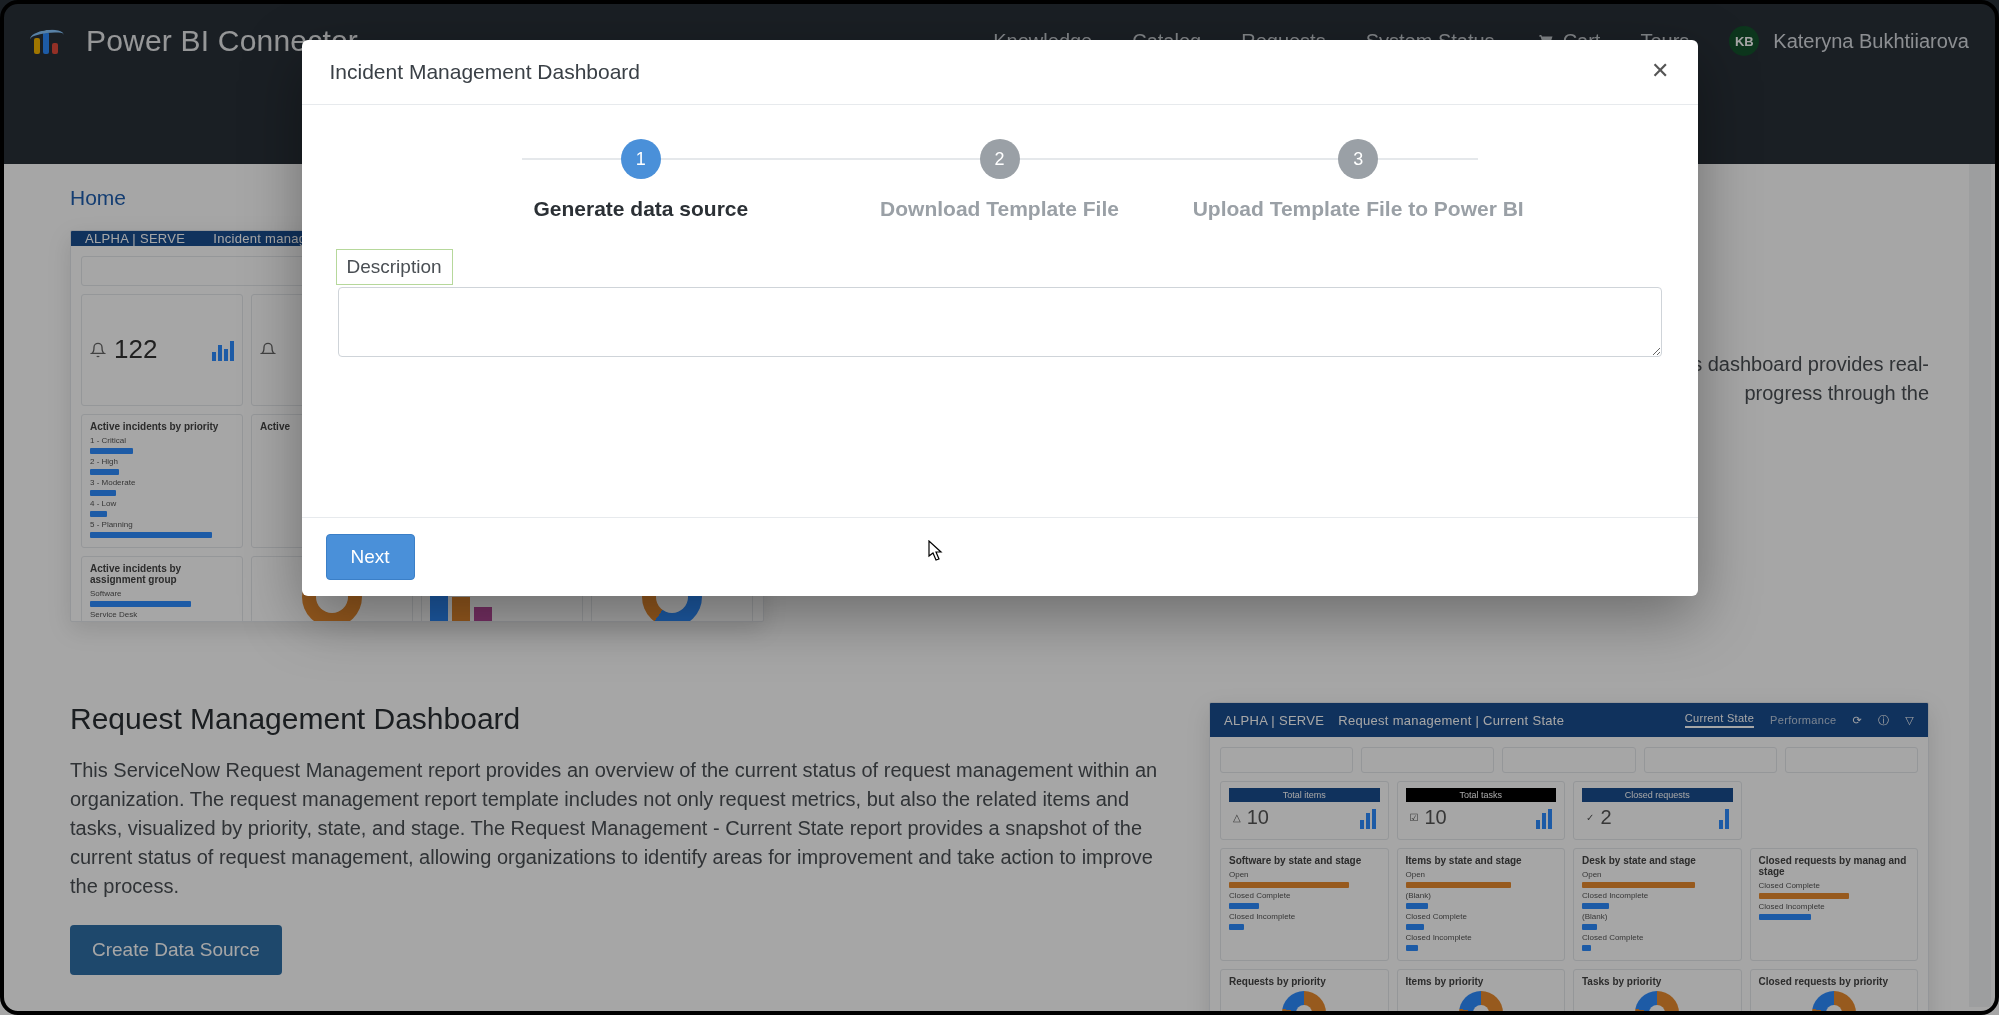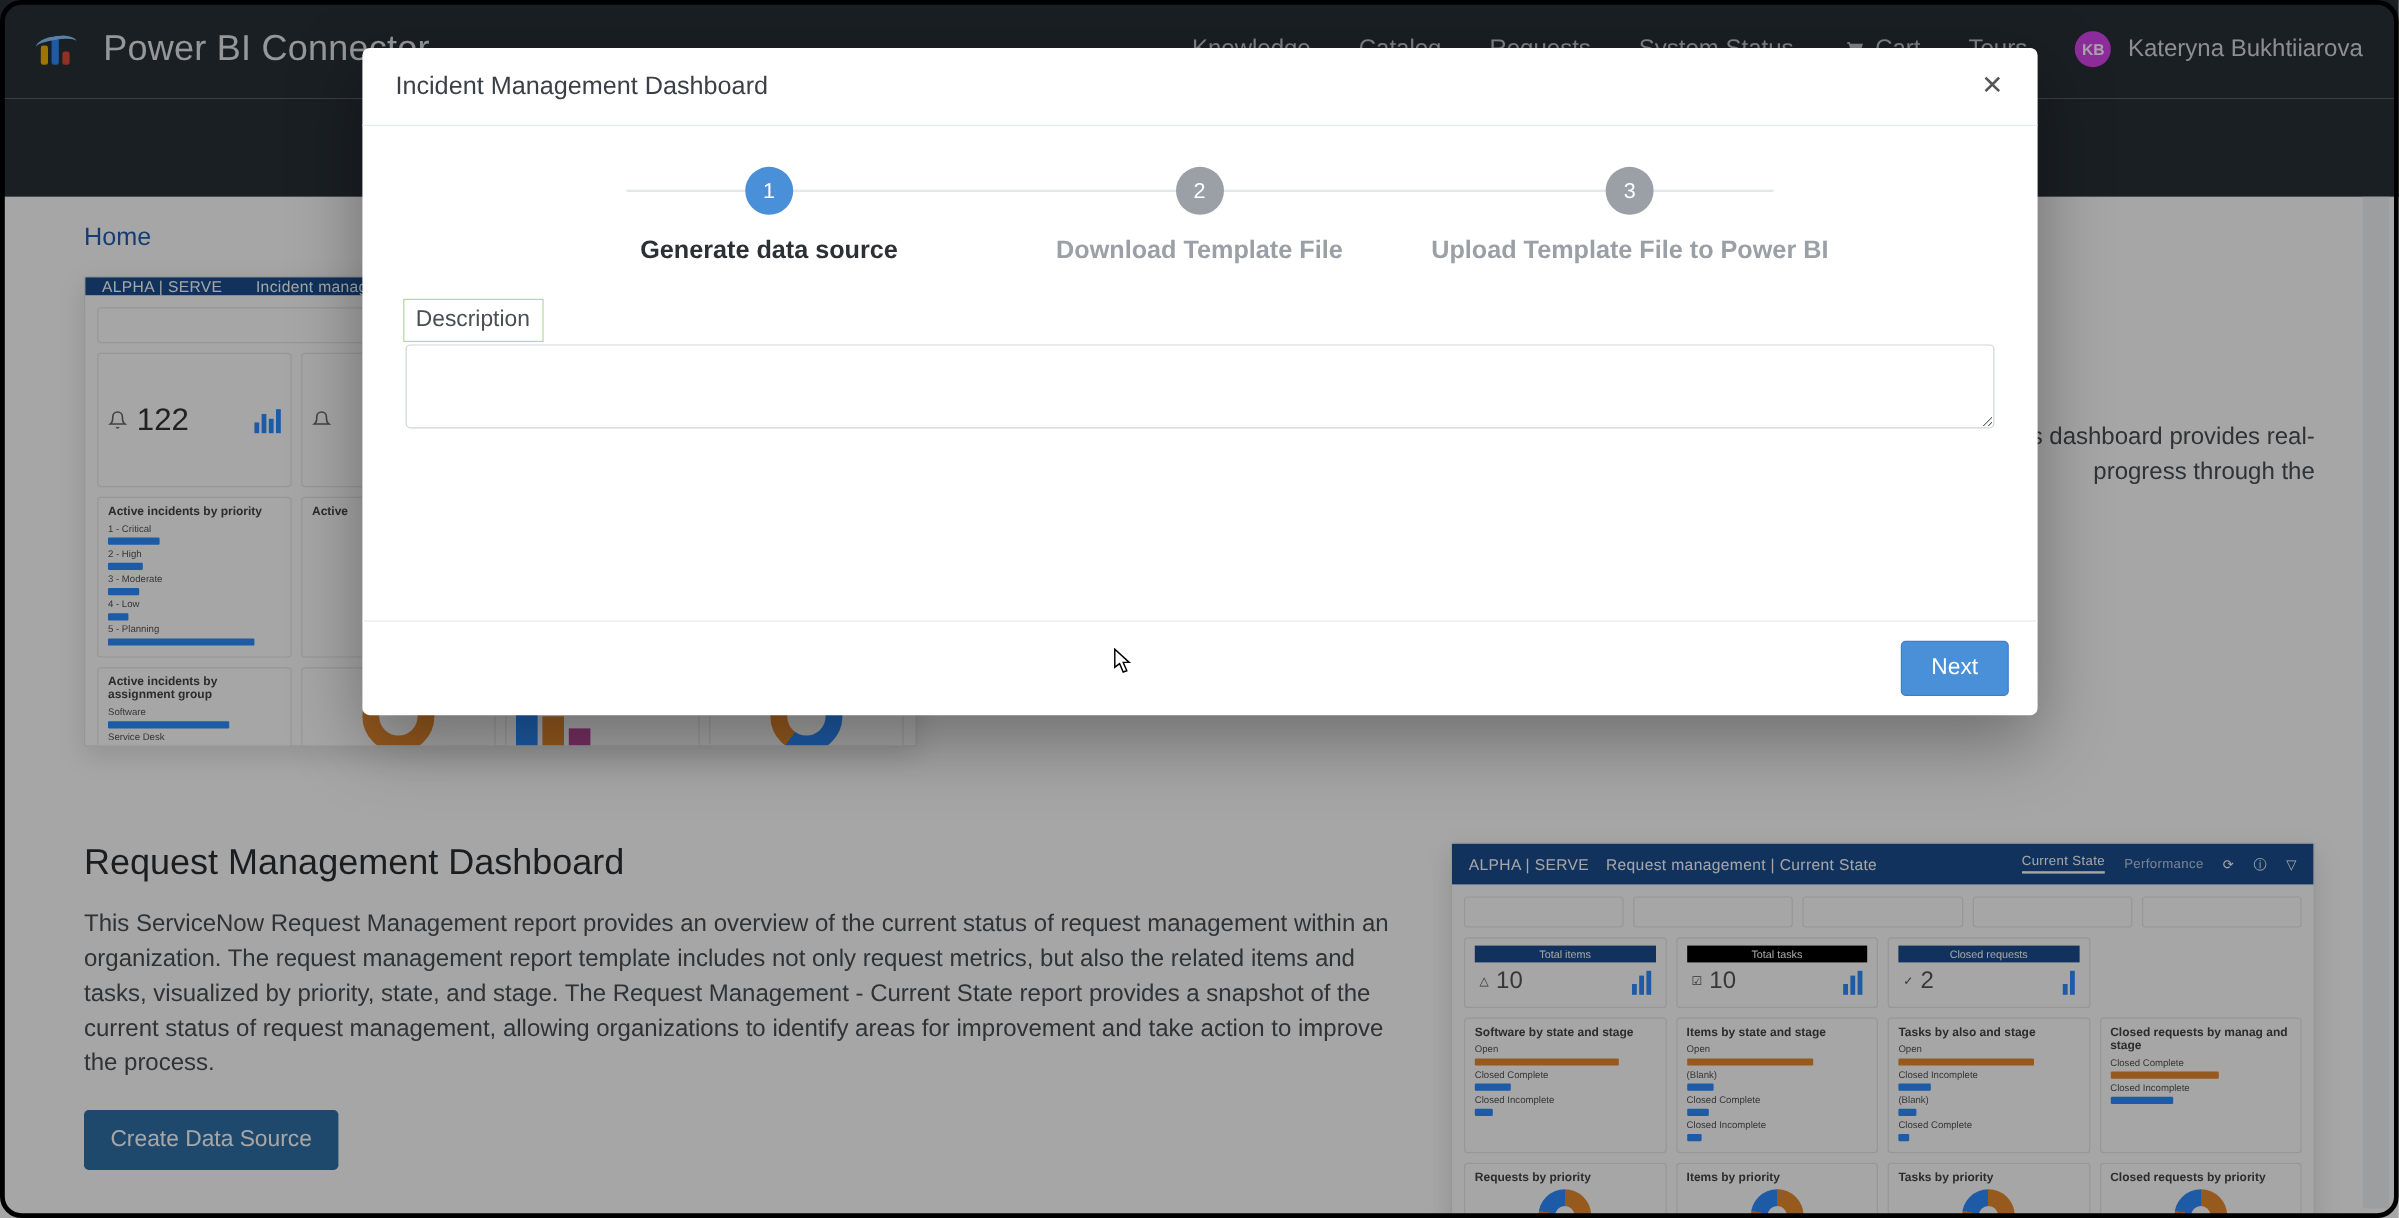--- a/index.html
+++ b/index.html
@@ -35,21 +35,21 @@
     .logo-icon .bar2 { position: absolute; left: 13px; bottom: 2px; width: 6px; height: 22px; background: #2d8cff; border-radius: 2px; }
     .logo-icon .bar3 { position: absolute; left: 22px; bottom: 2px; width: 6px; height: 11px; background: #e24a3b; border-radius: 2px; }
     .logo-icon .sw { position: absolute; left: 0; top: 4px; width: 34px; height: 14px; border-top: 3px solid #88c7ff; border-radius: 50%; transform: rotate(-8deg); }
     .app-title { font-size: 30px; font-weight: 400; color: #e6e8ea; letter-spacing: .2px; }
     .nav-spacer { flex: 1; }
     .nav-links { display: flex; gap: 40px; align-items: center; }
     .nav-link { color: #c7ccd1; font-size: 20px; cursor: pointer; display: flex; align-items: center; gap: 8px; }
     .cart-icon { width: 20px; height: 18px; display: inline-block; }
     .cart-icon svg { width: 100%; height: 100%; }
     .avatar-cluster { display: flex; align-items: center; gap: 14px; margin-left: 40px; }
-    .avatar { width: 30px; height: 30px; border-radius: 50%; background: #d946ef; color: #fff; font-size: 13px; display: flex; align-items: center; justify-content: center; font-weight: 600; }
+    .avatar { width: 30px; height: 30px; border-radius: 50%; background: #14532d; color: #fff; font-size: 13px; display: flex; align-items: center; justify-content: center; font-weight: 600; }
     .username { color: #d7dbe0; font-size: 20px; }
 
     
     .subbar { height: 82px; background: #293038; }
 
     
     .page {
       padding: 22px 70px 40px;
       background: #fff;
       height: calc(1015px - 164px);
@@ -161,21 +161,21 @@
     .text-input, .text-area {
       width: 100%; border: 1px solid #cfd4d9; border-radius: 4px;
       padding: 12px 16px; font-size: 19px; color: #333; outline: none;
       font-family: inherit;
     }
     .text-input { height: 44px; margin-top: 4px; }
     .text-area { height: 70px; resize: both; margin-top: 4px; }
 
     .modal-foot {
       border-top: 1px solid #e7eaed; padding: 16px 24px;
-      display: flex; justify-content: flex-end;
+      display: flex; justify-content: flex-start;
     }
     .btn-next {
       background: #4a90d9; color: #fff; border: 1px solid #3b7fc7;
       padding: 11px 24px; border-radius: 4px; font-size: 19px; cursor: pointer;
     }
 
     
     .cursor {
       position: absolute; left: 928px; top: 540px; z-index: 900;
       width: 16px; height: 22px;
@@ -395,21 +395,21 @@
                 <div class="hbar" style="width:70%;background:#e88b2e"></div>
                 <div>(Blank)</div>
                 <div class="hbar" style="width:15%"></div>
                 <div>Closed Complete</div>
                 <div class="hbar" style="width:12%"></div>
                 <div>Closed Incomplete</div>
                 <div class="hbar" style="width:8%"></div>
               </div>
           </div>
           <div class="tile">
-              <div class="ttl">Tasks by also and stage</div>
+              <div class="ttl">Desk by state and stage</div>
             <div style="font-size:8px;">
                 <div>Open</div>
                 <div class="hbar" style="width:75%;background:#e88b2e"></div>
                 <div>Closed Incomplete</div>
                 <div class="hbar" style="width:18%"></div>
                 <div>(Blank)</div>
                 <div class="hbar" style="width:10%"></div>
                 <div>Closed Complete</div>
                 <div class="hbar" style="width:6%"></div>
               </div>

